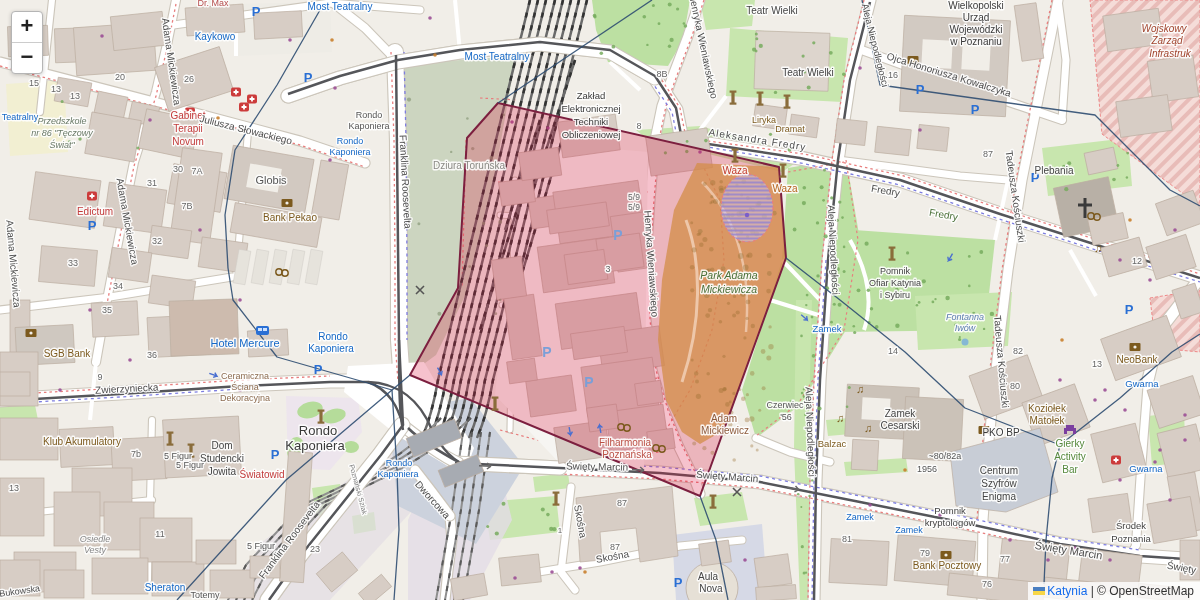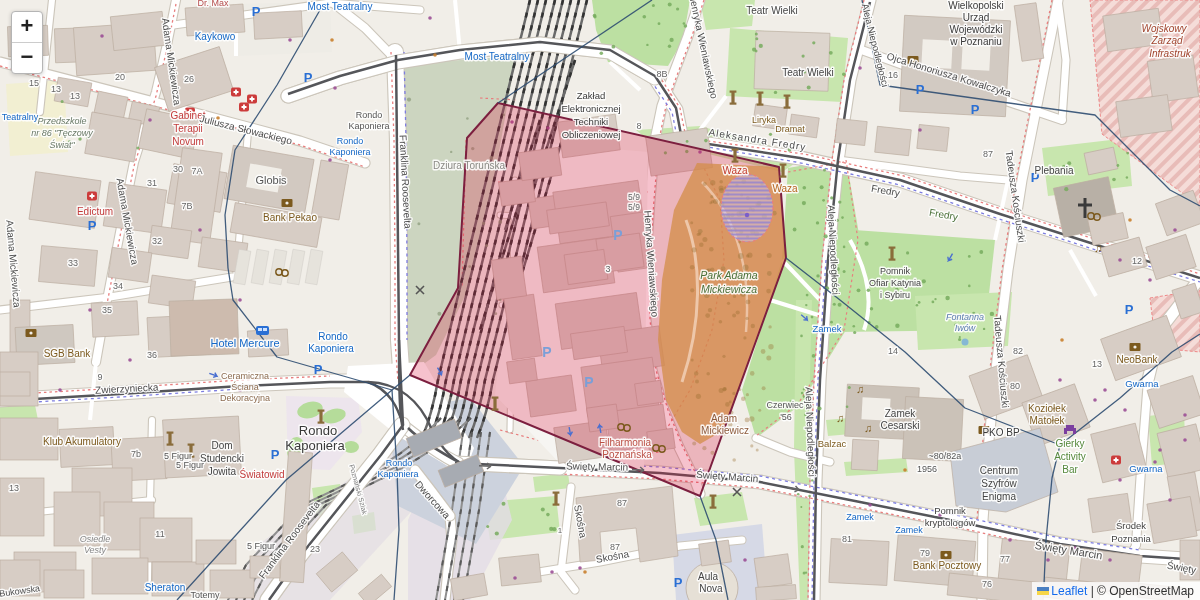--- a/index.html
+++ b/index.html
@@ -1107,13 +1107,13 @@
 <text x="14.0" y="491.0" text-anchor="middle" style="font-size:9px;" fill="#666">13</text>
 <text x="160.0" y="537.0" text-anchor="middle" style="font-size:9px;" stroke="#ffffff" stroke-width="2.8" stroke-linejoin="round" opacity="0.9" fill="none">11</text>
 <text x="160.0" y="537.0" text-anchor="middle" style="font-size:9px;" fill="#666">11</text>
 <text x="315.0" y="552.0" text-anchor="middle" style="font-size:9px;" stroke="#ffffff" stroke-width="2.8" stroke-linejoin="round" opacity="0.9" fill="none">23</text>
 <text x="315.0" y="552.0" text-anchor="middle" style="font-size:9px;" fill="#666">23</text>
 </svg>
 <div class="lz">
       <div>+</div>
       <div>−</div>
     </div>
-<div class="attr"><span style="display:inline-block;width:12px;height:8px;background:linear-gradient(#4a7fc1 50%,#f7d648 50%);margin-right:2px;"></span><a>Leaflet</a> | © OpenStreetMap</div>
+<div class="attr"><span style="display:inline-block;width:12px;height:8px;background:linear-gradient(#4a7fc1 50%,#f7d648 50%);margin-right:2px;"></span><a>Katynia</a> | © OpenStreetMap</div>
 </div>
 </body></html>

